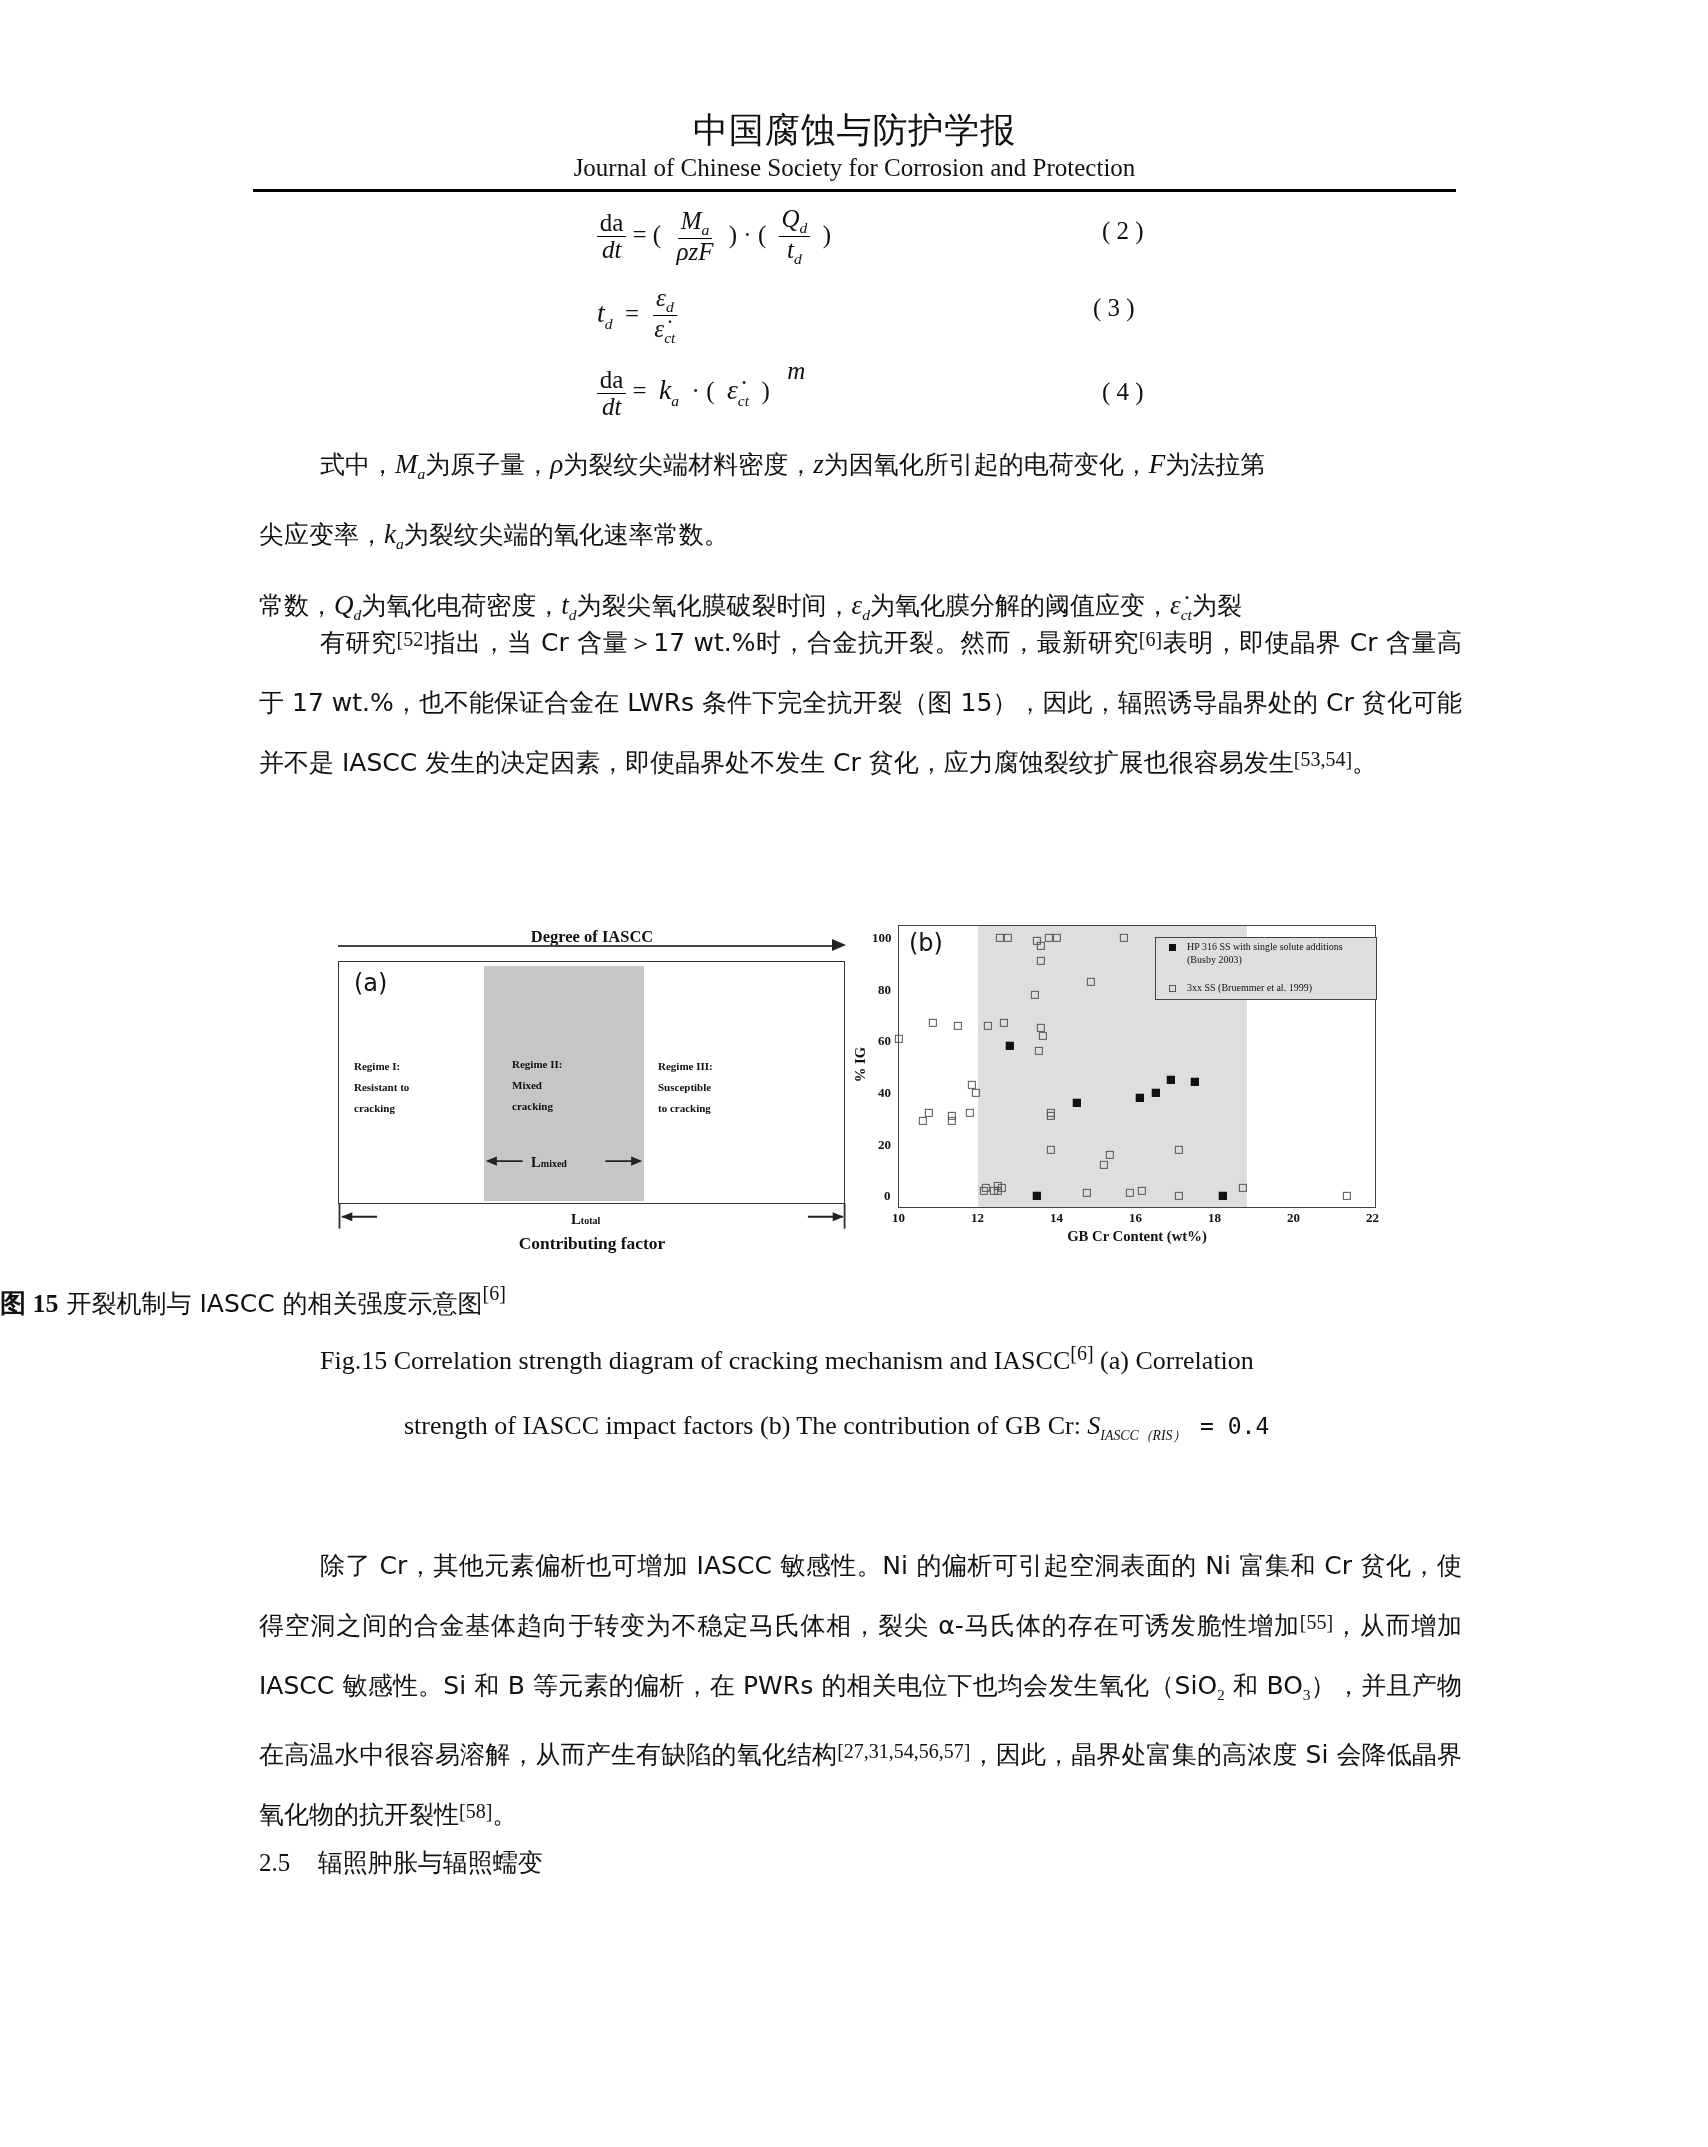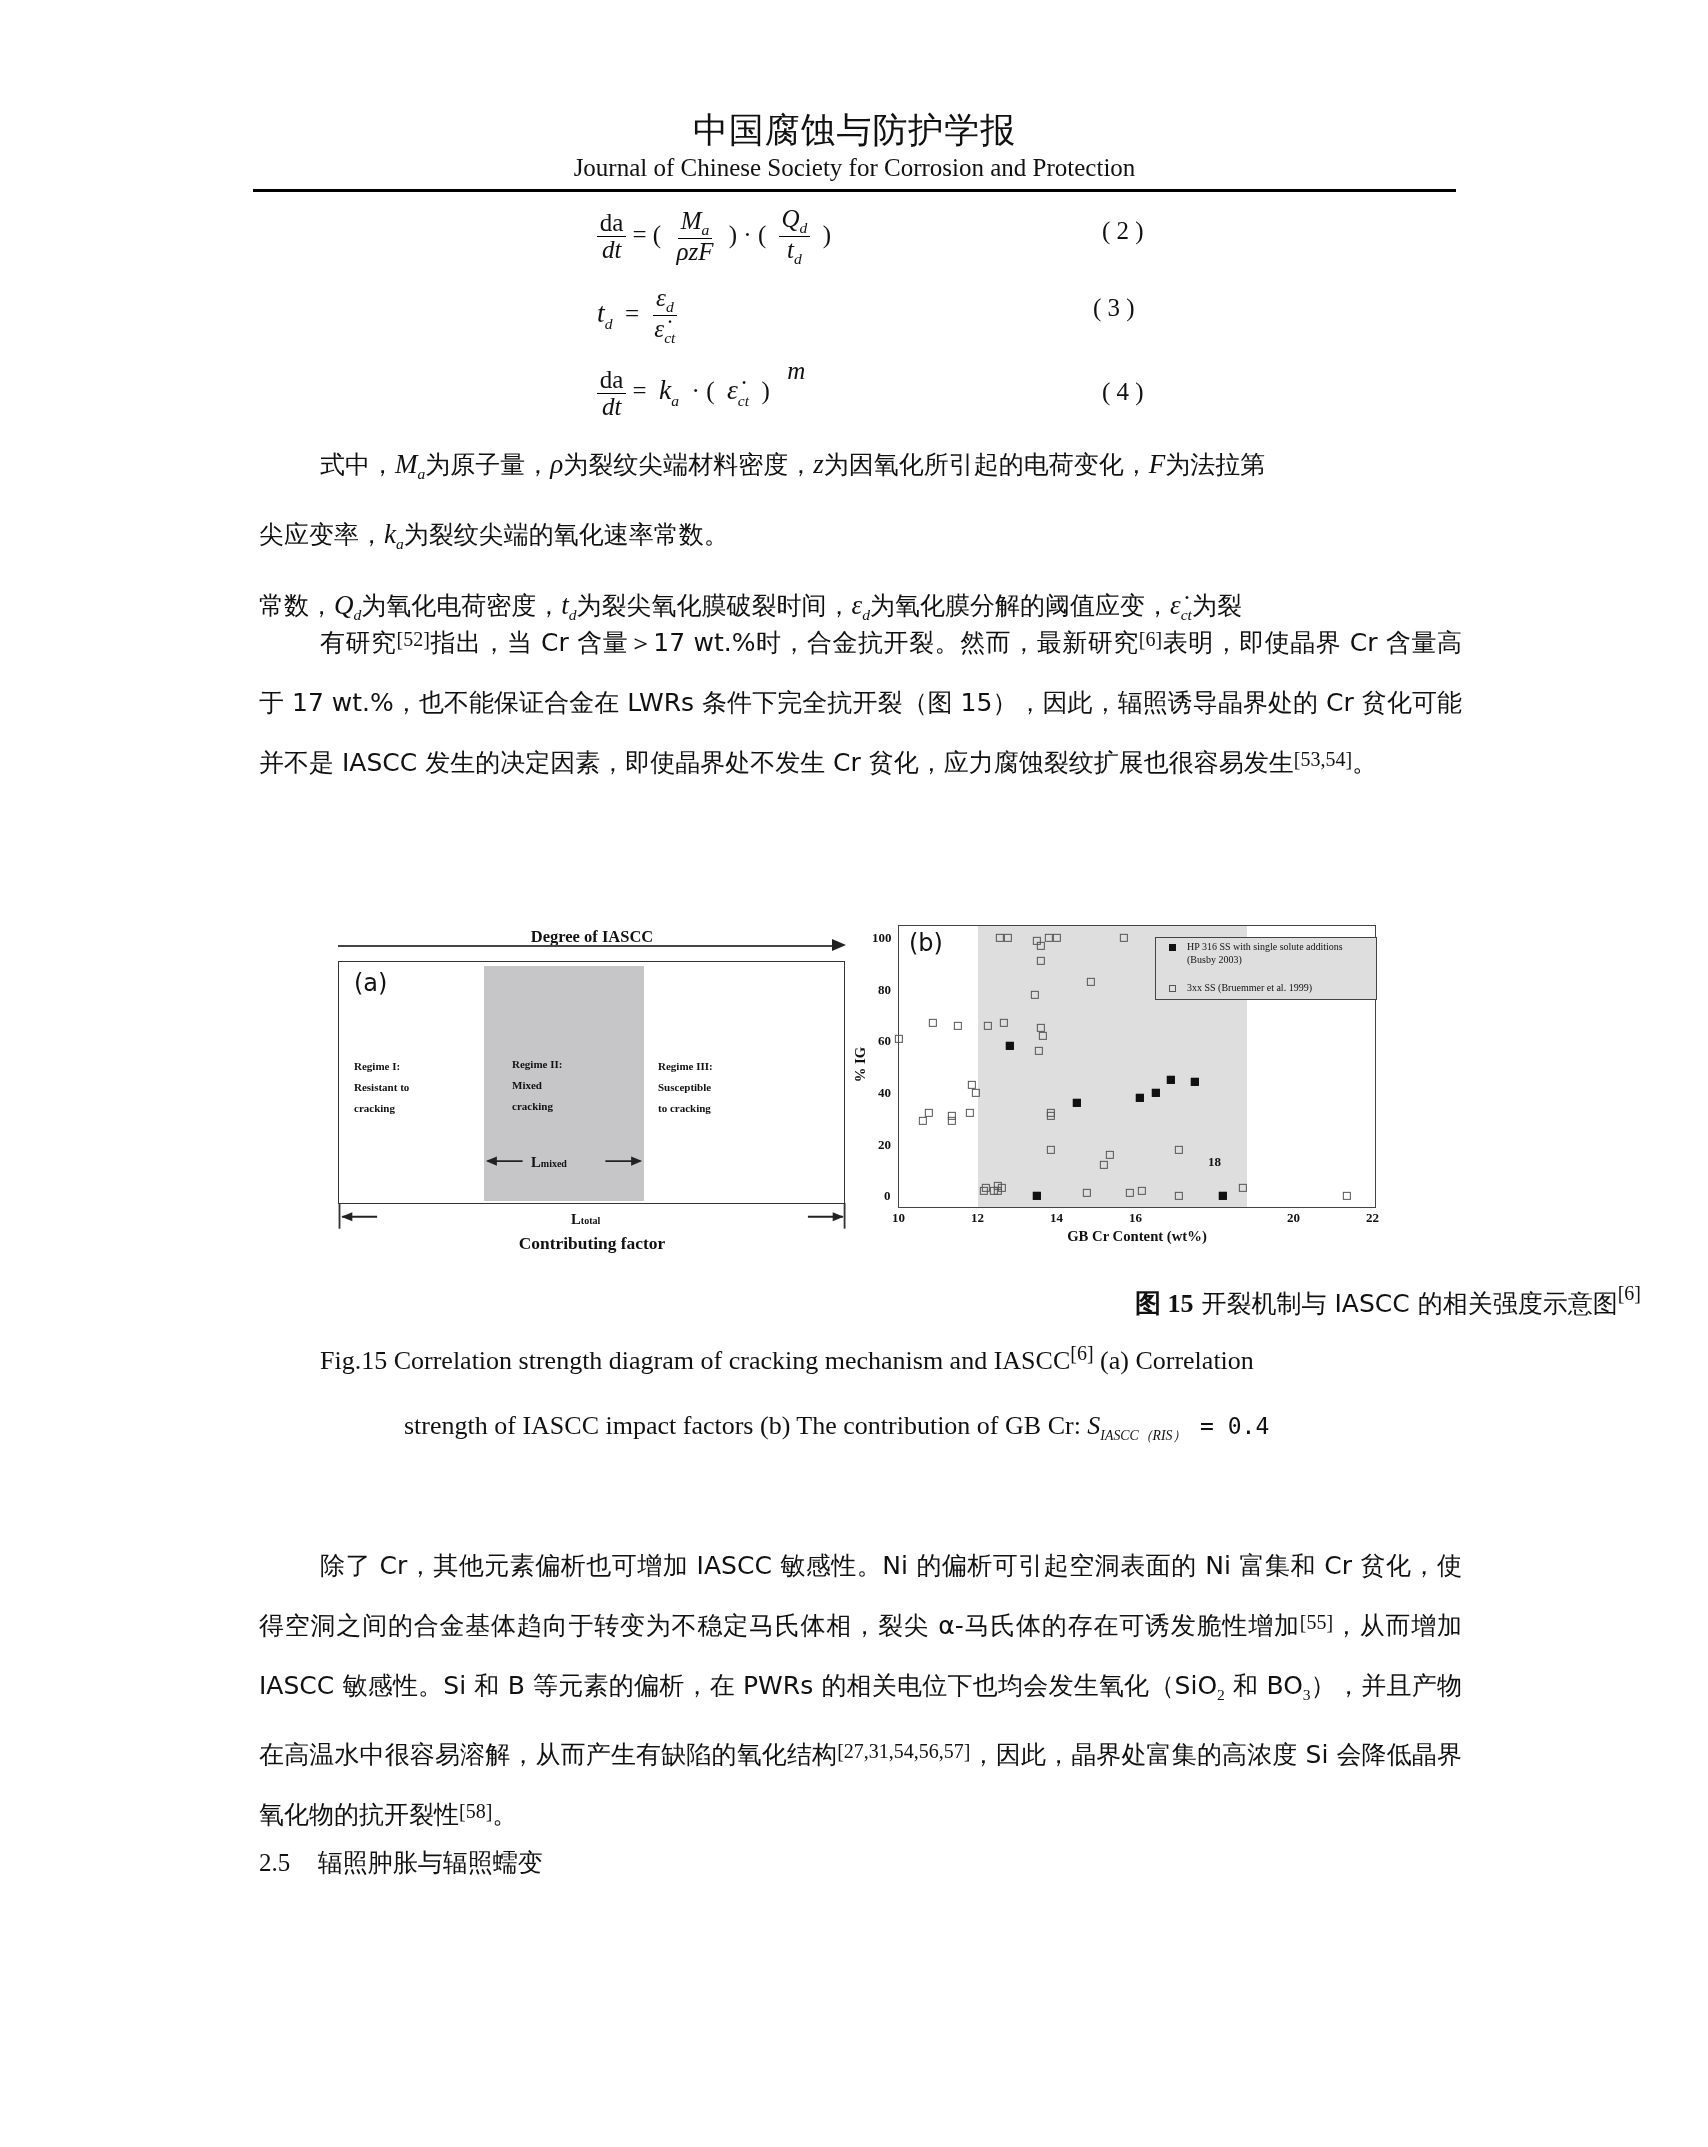--- a/index.html
+++ b/index.html
@@ -41,21 +41,21 @@
   .fb-grey { position:absolute; top:0; bottom:0; background:#dedede; }
   .fb-pt { position:absolute; width:8.3px; height:8.3px; box-sizing:border-box; transform:translate(-50%,-50%); }
   .fb-pt.open { border:1.4px solid #555; background:transparent; }
   .fb-pt.filled { background:#111; border:0.9px solid #111; }
   .fb-tick { position:absolute; font-size:13px; font-weight:bold; font-family:"Liberation Serif",serif; }
   .fb-legend { position:absolute; left:1155px; top:931px; width:220px; height:61px; border:1.4px solid #444; background:#dedede; font-size:10px; font-family:"Liberation Serif",serif; line-height:13px;margin-top:6px; }
   .fb-xlabel { left:898px; width:478px; top:1228px; text-align:center; font-size:14.7px; font-weight:bold; font-family:"Liberation Serif",serif; }
   .fb-ylabel { left:843px; top:1056px; font-size:14.7px; font-weight:bold; transform:rotate(-90deg); transform-origin:center; font-family:"Liberation Serif",serif; }
   .fb-panel { position:absolute; font-size:24px; font-family:"DejaVu Sans",sans-serif; }
 
-  .cap-cn { left:0; width:1641px; top:1286px; text-align:right; font-size:25px; font-family:"DejaVu Sans",sans-serif; }
+  .cap-cn { left:0; width:1641px; top:1286px; text-align:left; font-size:25px; font-family:"DejaVu Sans",sans-serif; }
   .cap-cn b { font-family:"Liberation Serif",serif; font-size:26px; }
   .cap-en { font-family:"Liberation Serif",serif; font-size:26px; }
   .section { left:259px; top:1846px; font-size:25px; font-family:"DejaVu Sans",sans-serif; }
   .section .num { font-family:"Liberation Serif",serif; margin-right:27.5px; }
 </style>
 </head>
 <body>
 
 <div class="abs hdr-cn">中国腐蚀与防护学报</div>
 <div class="abs hdr-en">Journal of Chinese Society for Corrosion and Protection</div>
@@ -219,21 +219,21 @@
     <div class="fb-pt open" style="left: 280px; top: 270px;"></div>
     <div class="fb-pt open" style="left: 344px; top: 262px;"></div>
     <div class="fb-pt open" style="left: 448px; top: 270px;"></div>
   </div>
 <div class="fb-panel" style="left:909px;top:929px;">(b)</div>
 <div id="fb-ticks">
     <div class="fb-tick" style="left: 892px; top: 1210px;">10</div>
     <div class="fb-tick" style="left: 971px; top: 1210px;">12</div>
     <div class="fb-tick" style="left: 1050px; top: 1210px;">14</div>
     <div class="fb-tick" style="left: 1129px; top: 1210px;">16</div>
-    <div class="fb-tick" style="left: 1208px; top: 1154px;">18</div>
+    <div class="fb-tick" style="left: 1208px; top: 1210px;">18</div>
     <div class="fb-tick" style="left: 1287px; top: 1210px;">20</div>
     <div class="fb-tick" style="left: 1366px; top: 1210px;">22</div>
     <div class="fb-tick" style="left: 884px; top: 1188px;">0</div>
     <div class="fb-tick" style="left: 878px; top: 1137px;">20</div>
     <div class="fb-tick" style="left: 878px; top: 1085px;">40</div>
     <div class="fb-tick" style="left: 878px; top: 1033px;">60</div>
     <div class="fb-tick" style="left: 878px; top: 982px;">80</div>
     <div class="fb-tick" style="left: 872px; top: 930px;">100</div>
   </div>
 <div class="fb-legend">

